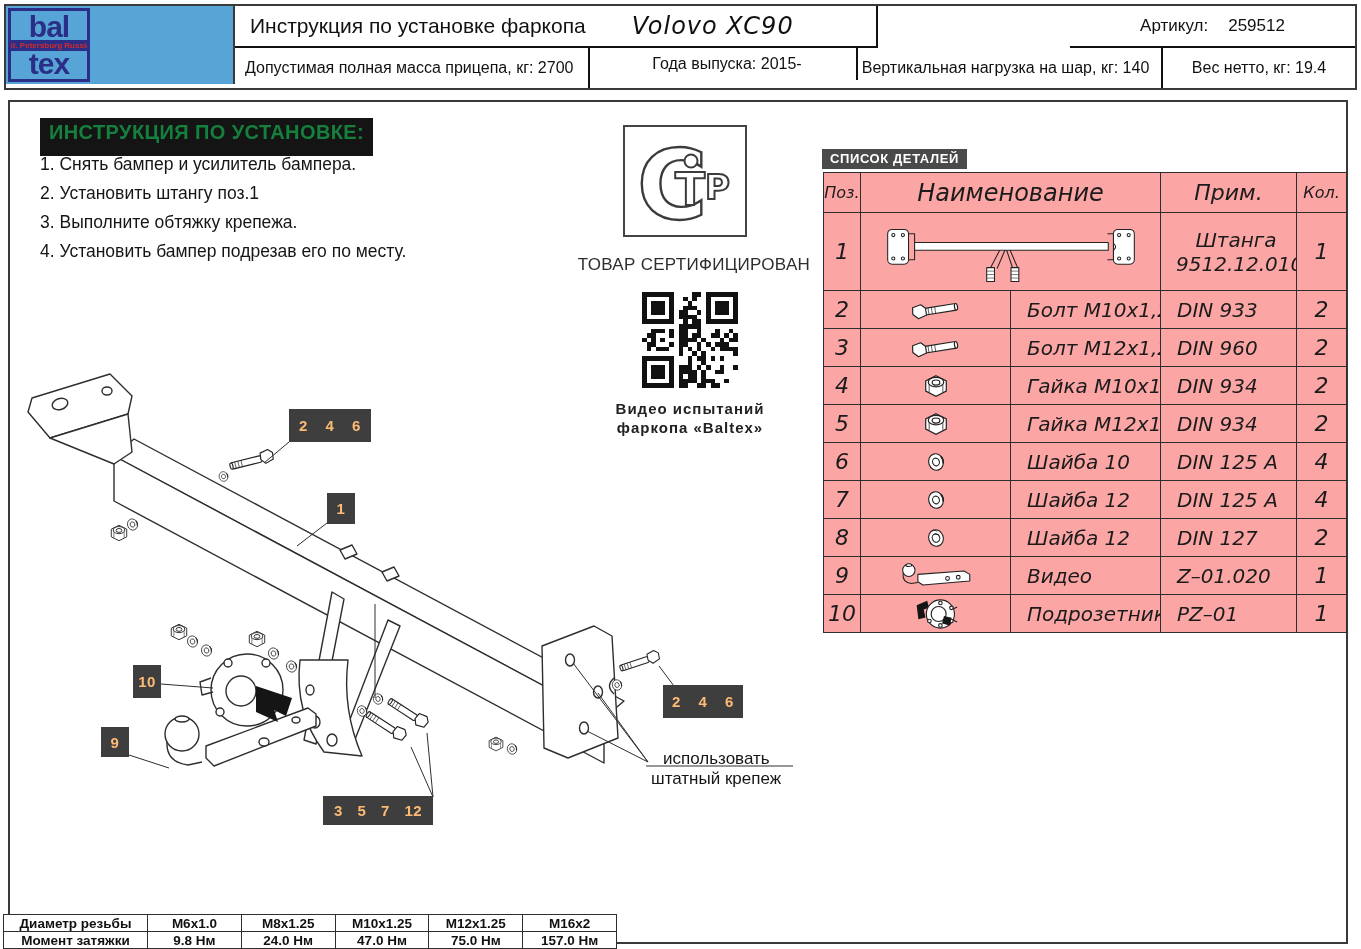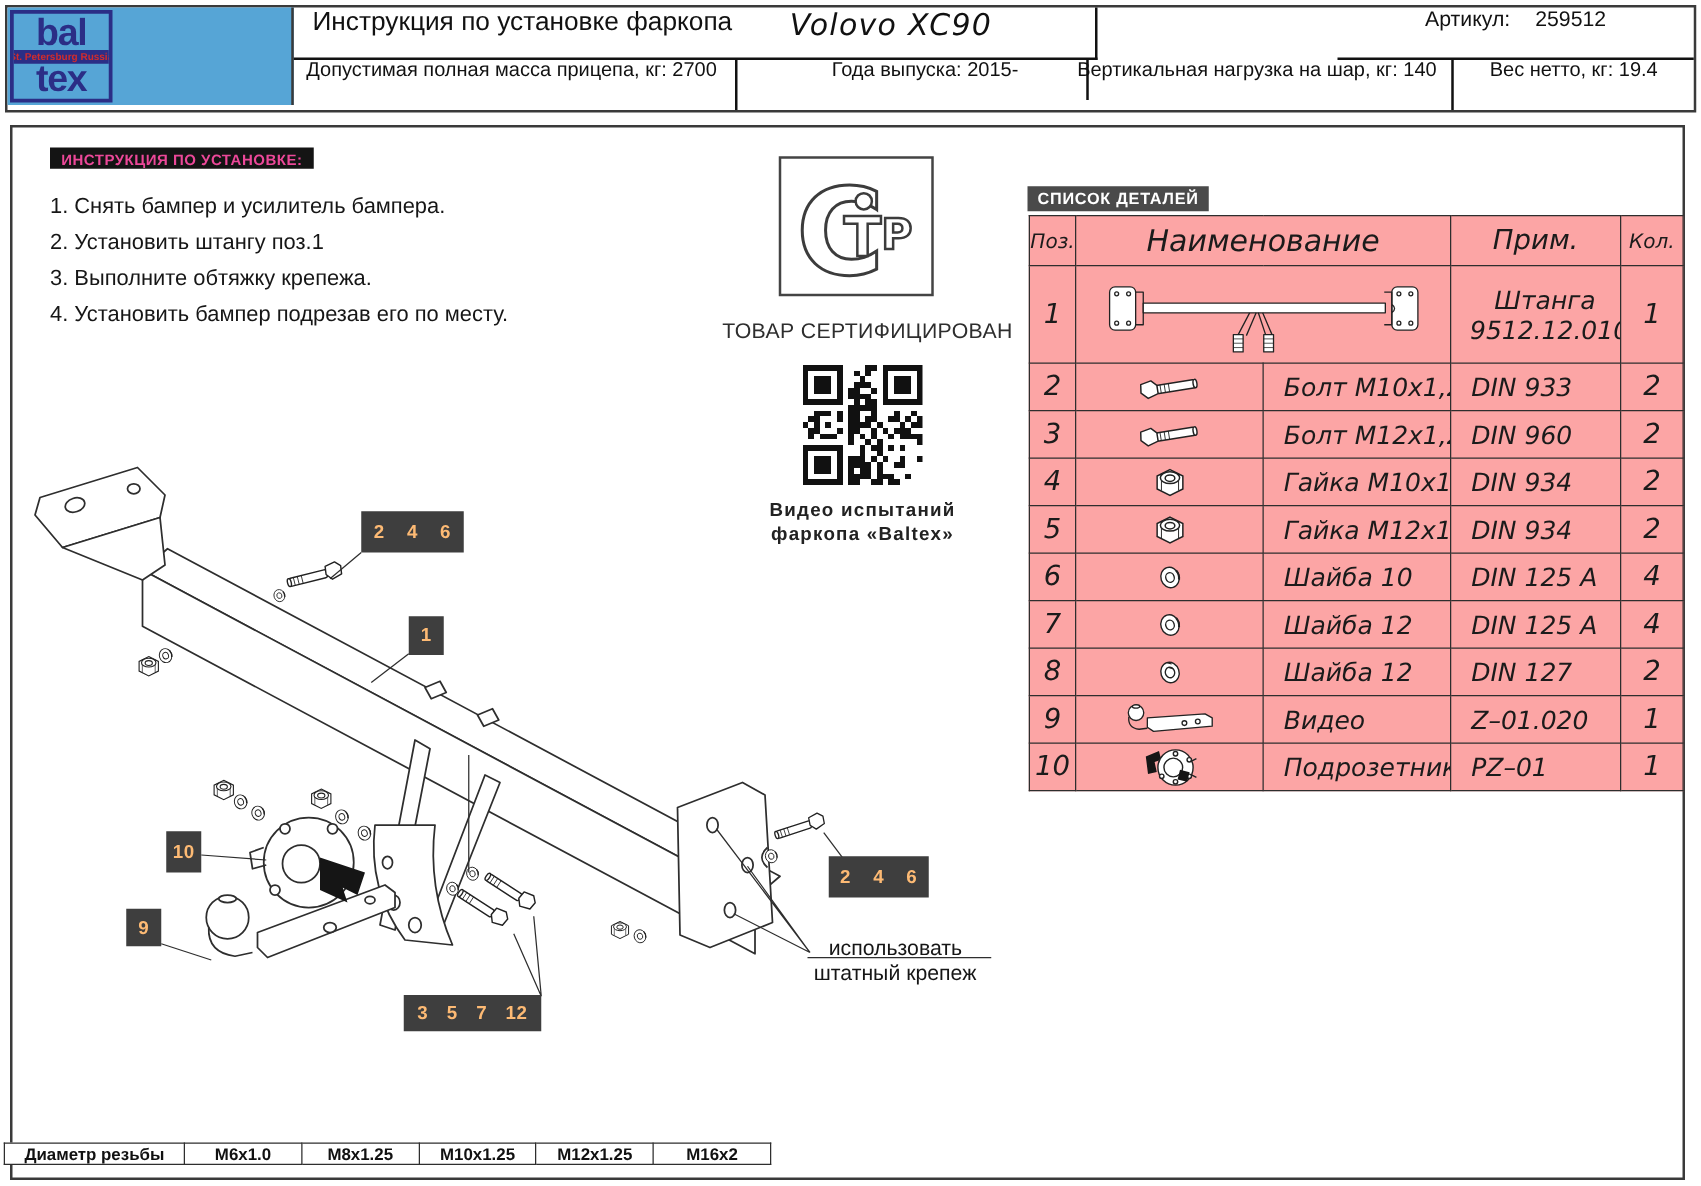--- a/index.html
+++ b/index.html
@@ -4,41 +4,41 @@
 <style>
   :root{
     --accent_blue:#56a5d6; --navy:#2b2e86; --red:#d22c2c;
     --callout_bg:#3e3e3e; --badge_bg:#141414; --list_badge_bg:#4a4a4a;
     --line:#3a3a3a; --ink:#1b1b1b;
   }
   *{box-sizing:border-box;margin:0;padding:0}
   body{background:#fff;font-family:"Liberation Sans",sans-serif;color:var(--ink)}
   .sheet{position:relative;width:1361px;height:949px;background:#fff;overflow:hidden}
   .abs{position:absolute}
-  .cell{position:absolute;display:flex;align-items:flex-start;border-color:var(--line)}
+  .cell{position:absolute;display:flex;align-items:center;border-color:var(--line)}
   .center{justify-content:center;text-align:center}
   .gost{font-family:"DejaVu Sans",sans-serif;font-style:italic;font-weight:400}
   
   .hdr-outer{left:4px;top:4px;width:1353px;height:86px;border:2px solid var(--line)}
   .blue{left:6px;top:6px;width:229px;height:78px;background:var(--accent_blue);border-right:2px solid var(--line)}
   .logo-box{left:8px;top:8px;width:82px;height:74px;border:3px solid var(--navy);
             display:flex;flex-direction:column;align-items:center;justify-content:center;overflow:hidden}
   .logo-word{color:var(--navy);font-weight:bold;font-size:30px;line-height:24px;letter-spacing:-1px}
   .logo-band{background:var(--navy);color:var(--red);font-size:8px;font-weight:bold;
              width:90px;text-align:center;padding:1px 0;margin:1px 0;white-space:nowrap}
   .company{left:92px;top:6px;width:143px;height:78px;color:var(--navy);font-weight:bold;font-size:16px;
            white-space:nowrap}
   .hcell{border-color:var(--line);font-size:16px;color:#111}
   .title-label{font-size:21px}
   .title-model{font-size:24px;margin-left:46px;letter-spacing:1px}
   
   .frame{left:8px;top:100px;width:1340px;height:844px;border:2px solid var(--line)}
   
-  .instr-badge{left:40px;top:118px;background:var(--badge_bg);color:#ec4899;font-weight:bold;
-               font-size:12px;padding:3px 9px 0;letter-spacing:.4px}
+  .instr-badge{left:40px;top:118px;background:var(--badge_bg);color:#15803d;font-weight:bold;
+               font-size:20px;padding:3px 9px 12px;letter-spacing:.4px}
   .steps{left:40px;top:150px;width:520px;font-size:17.5px;line-height:29px;color:#161616}
   
   .cert-box{left:623px;top:125px;width:124px;height:112px;border:2px solid #444}
   .cert-caption{left:574px;top:255px;width:240px;text-align:center;font-size:17px;color:#2e2e2e;letter-spacing:.3px}
   .qr{left:642px;top:292px;width:96px;height:96px}
   .qr-caption{left:584px;top:399px;width:212px;text-align:center;font-size:15px;font-weight:600;
               letter-spacing:1px;line-height:19px;color:#222}
   
   .parts-badge{left:822px;top:149px;background:var(--list_badge_bg);color:#fff;font-weight:bold;
                font-size:13px;padding:2px 8px 3px;letter-spacing:.6px}
@@ -171,21 +171,21 @@
   <div class="cell hcell" style="left:235px;top:6px;width:643px;height:42px;border-right:2px solid;border-bottom:2px solid;padding-left:15px">
     <span class="title-label">Инструкция по установке фаркопа</span>
     <span class="title-model gost">Volovo XC90</span>
   </div>
   <div class="cell hcell center" style="left:1070px;top:6px;width:285px;height:42px;border-bottom:2px solid;font-size:17px">
     <span>Артикул:</span>
     <span style="width:20px"></span>
     <span>259512</span>
   </div>
   <div class="cell hcell" style="left:235px;top:48px;width:355px;height:40px;border-right:2px solid;padding-left:10px">Допустимая полная масса прицепа, кг: 2700</div>
-  <div class="cell hcell center" style="left:611px;top:48px;width:260px;height:32px;border-right:2px solid">Года выпуска: 2015-</div>
+  <div class="cell hcell center" style="left:598px;top:48px;width:260px;height:32px;border-right:2px solid">Года выпуска: 2015-</div>
   <div class="cell hcell center" style="left:850px;top:48px;width:313px;height:40px;border-right:2px solid">Вертикальная нагрузка на шар, кг: 140</div>
   <div class="cell hcell center" style="left:1163px;top:48px;width:192px;height:40px">Вес нетто, кг: 19.4</div>
 
   <div class="abs frame"></div>
 
   <div class="abs instr-badge">ИНСТРУКЦИЯ ПО УСТАНОВКЕ:</div>
   <div class="abs steps">
     <div>1. Снять бампер и усилитель бампера.</div>
     <div>2. Установить штангу поз.1</div>
     <div>3. Выполните обтяжку крепежа.</div>
@@ -555,16 +555,24 @@
   <table class="torque">
     <tbody>
       <tr>
         <td class="tq-label">Диаметр резьбы</td>
       <td>M6x1.0</td>
           <td>M8x1.25</td>
           <td>M10x1.25</td>
           <td>M12x1.25</td>
           <td>M16x2</td>
         </tr>
+      <tr>
+        <td class="tq-label">Момент затяжки</td>
+      <td>9.8 Нм</td>
+          <td>24.0 Нм</td>
+          <td>47.0 Нм</td>
+          <td>75.0 Нм</td>
+          <td>157.0  Нм</td>
+        </tr>
     </tbody>
   </table>
 
 </div>
 
 </body></html>

